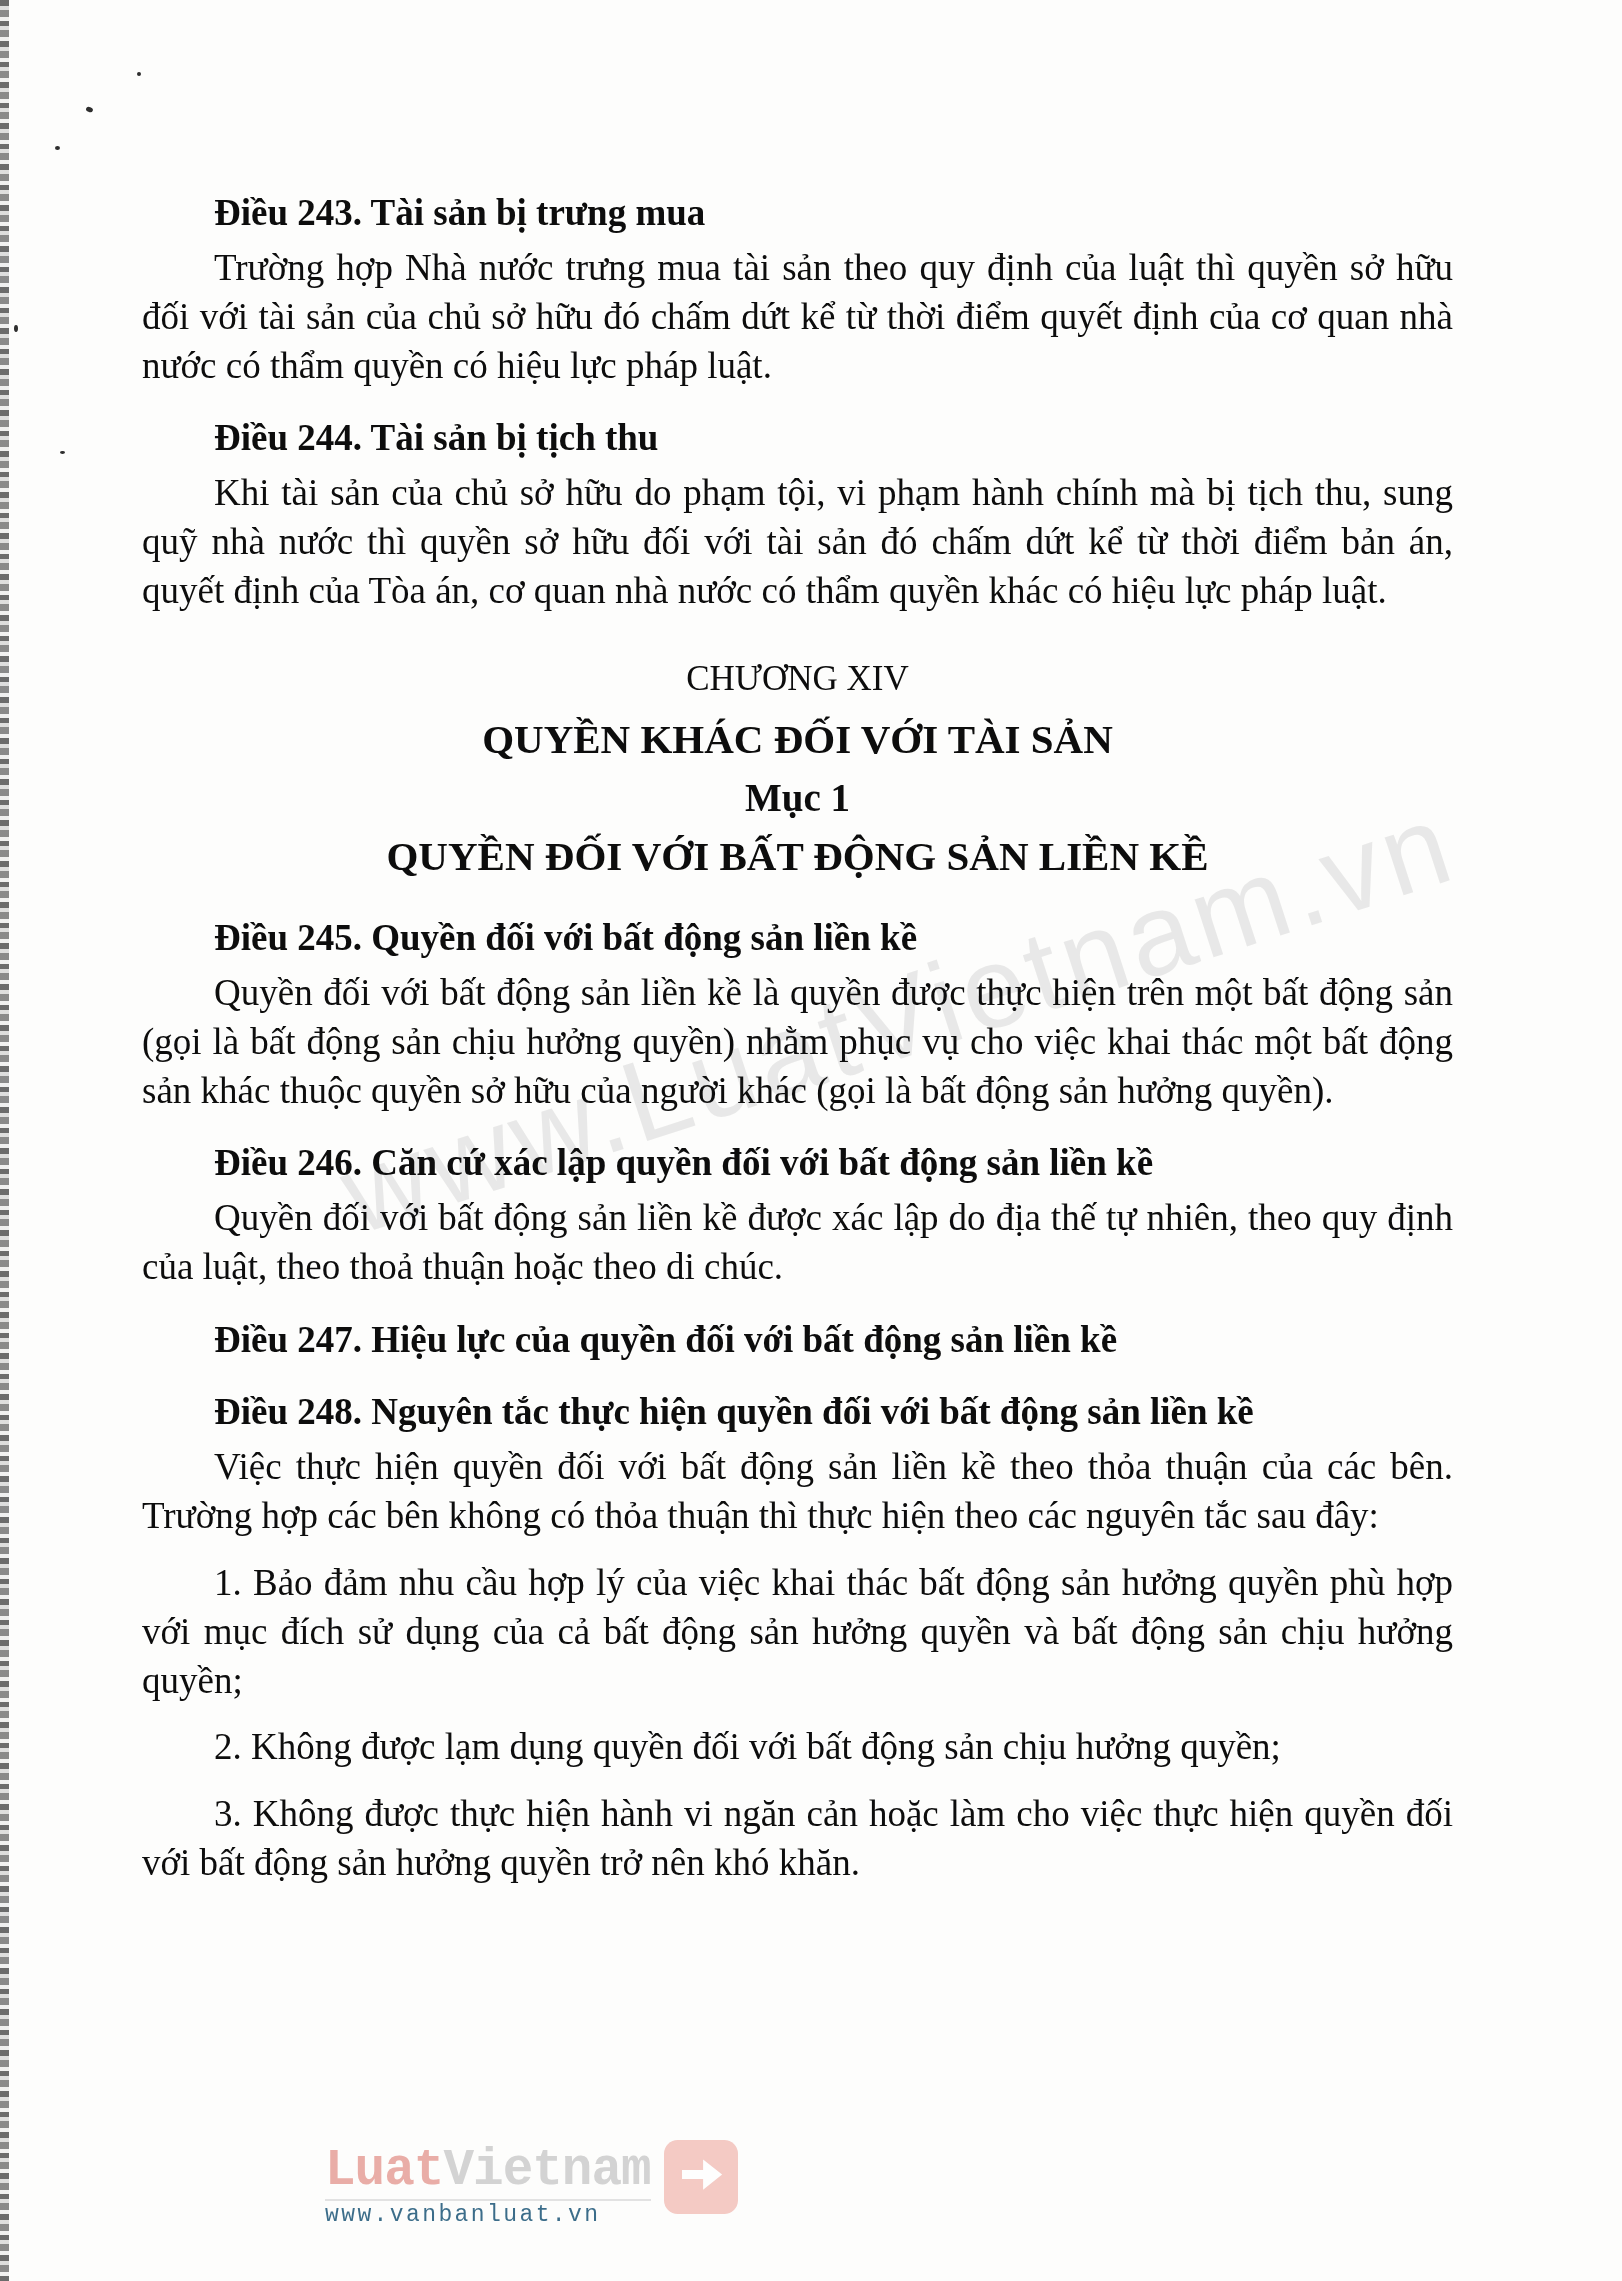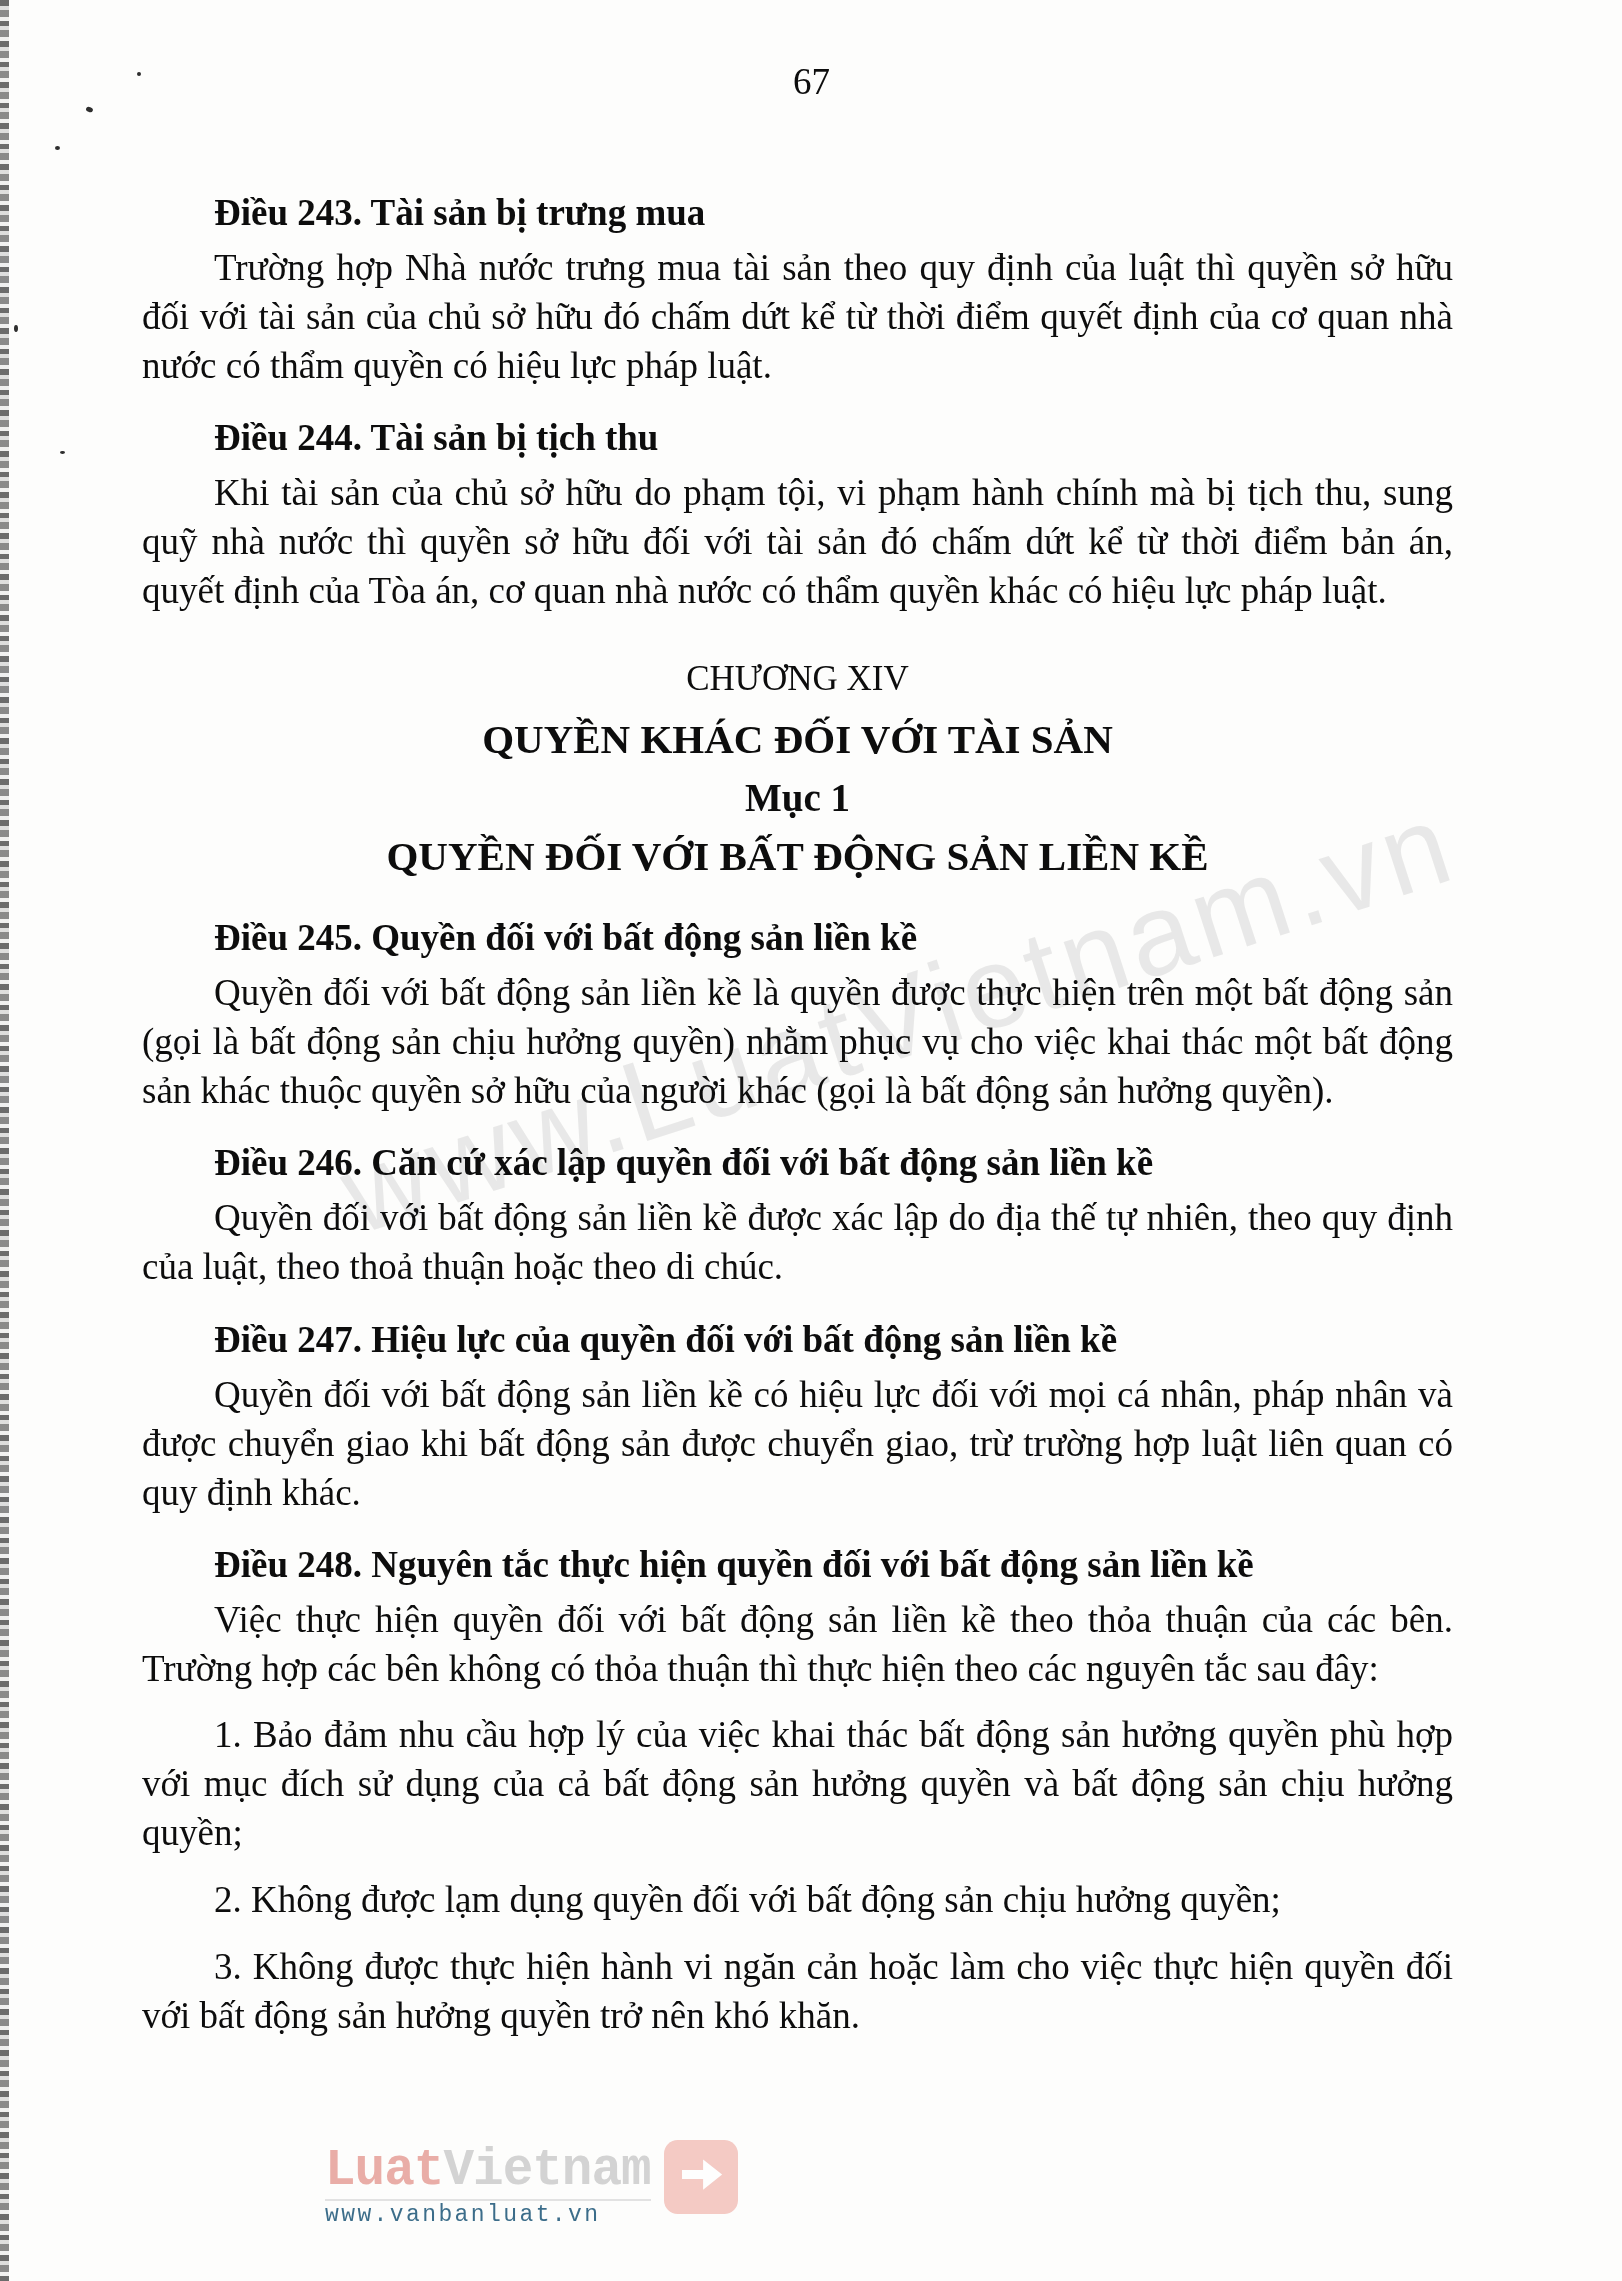--- a/index.html
+++ b/index.html
@@ -100,21 +100,20 @@
 
   <div class="scan-edge"></div>
   <div class="speck s1"></div>
   <div class="speck s2"></div>
   <div class="speck s3"></div>
   <div class="speck s4"></div>
   <div class="speck s5"></div>
 
   <div class="watermark-diagonal">www.LuatVietnam.vn</div>
 
-  <div class="page-number">67</div>
 
   <div class="content">
 
     <p class="article-heading first">Điều 243. Tài sản bị trưng mua</p>
     <p class="body-text">Trường hợp Nhà nước trưng mua tài sản theo quy định của luật thì quyền sở hữu đối với tài sản của chủ sở hữu đó chấm dứt kể từ thời điểm quyết định của cơ quan nhà nước có thẩm quyền có hiệu lực pháp luật.</p>
 
     <p class="article-heading">Điều 244. Tài sản bị tịch thu</p>
     <p class="body-text">Khi tài sản của chủ sở hữu do phạm tội, vi phạm hành chính mà bị tịch thu, sung quỹ nhà nước thì quyền sở hữu đối với tài sản đó chấm dứt kể từ thời điểm bản án, quyết định của Tòa án, cơ quan nhà nước có thẩm quyền khác có hiệu lực pháp luật.</p>
 
     <div class="chapter-block">
@@ -124,21 +123,20 @@
       <div class="section-title">QUYỀN ĐỐI VỚI BẤT ĐỘNG SẢN LIỀN KỀ</div>
     </div>
 
     <p class="article-heading">Điều 245.  Quyền đối với bất động sản liền kề</p>
     <p class="body-text">Quyền đối với bất động sản liền kề là quyền được thực hiện trên một bất động sản (gọi là bất động sản chịu hưởng quyền) nhằm phục vụ cho việc khai thác một bất động sản khác thuộc quyền sở hữu của người khác (gọi là bất động sản hưởng quyền).</p>
 
     <p class="article-heading">Điều 246. Căn cứ xác lập quyền đối với bất động sản liền kề</p>
     <p class="body-text">Quyền đối với bất động sản liền kề được xác lập do địa thế tự nhiên, theo quy định của luật, theo thoả thuận hoặc theo di chúc.</p>
 
     <p class="article-heading">Điều 247. Hiệu lực của quyền đối với bất động sản liền kề</p>
-    <p class="body-text">Quyền đối với bất động sản liền kề có hiệu lực đối với mọi cá nhân, pháp nhân và được chuyển giao khi bất động sản được chuyển giao, trừ trường hợp luật liên quan có quy định khác.</p>
 
     <p class="article-heading">Điều 248. Nguyên tắc thực hiện quyền đối với bất động sản liền kề</p>
     <p class="body-text">Việc thực hiện quyền đối với bất động sản liền kề theo thỏa thuận của các bên. Trường hợp các bên không có thỏa thuận thì thực hiện theo các nguyên tắc sau đây:</p>
     <p class="body-text item">1. Bảo đảm nhu cầu hợp lý của việc khai thác bất động sản hưởng quyền phù hợp với mục đích sử dụng của cả bất động sản hưởng quyền và bất động sản chịu hưởng quyền;</p>
     <p class="body-text item">2. Không được lạm dụng quyền đối với bất động sản chịu hưởng quyền;</p>
     <p class="body-text item">3. Không được thực hiện hành vi ngăn cản hoặc làm cho việc thực hiện quyền đối với bất động sản hưởng quyền trở nên khó khăn.</p>
 
   </div>
 
   <div class="logo">

